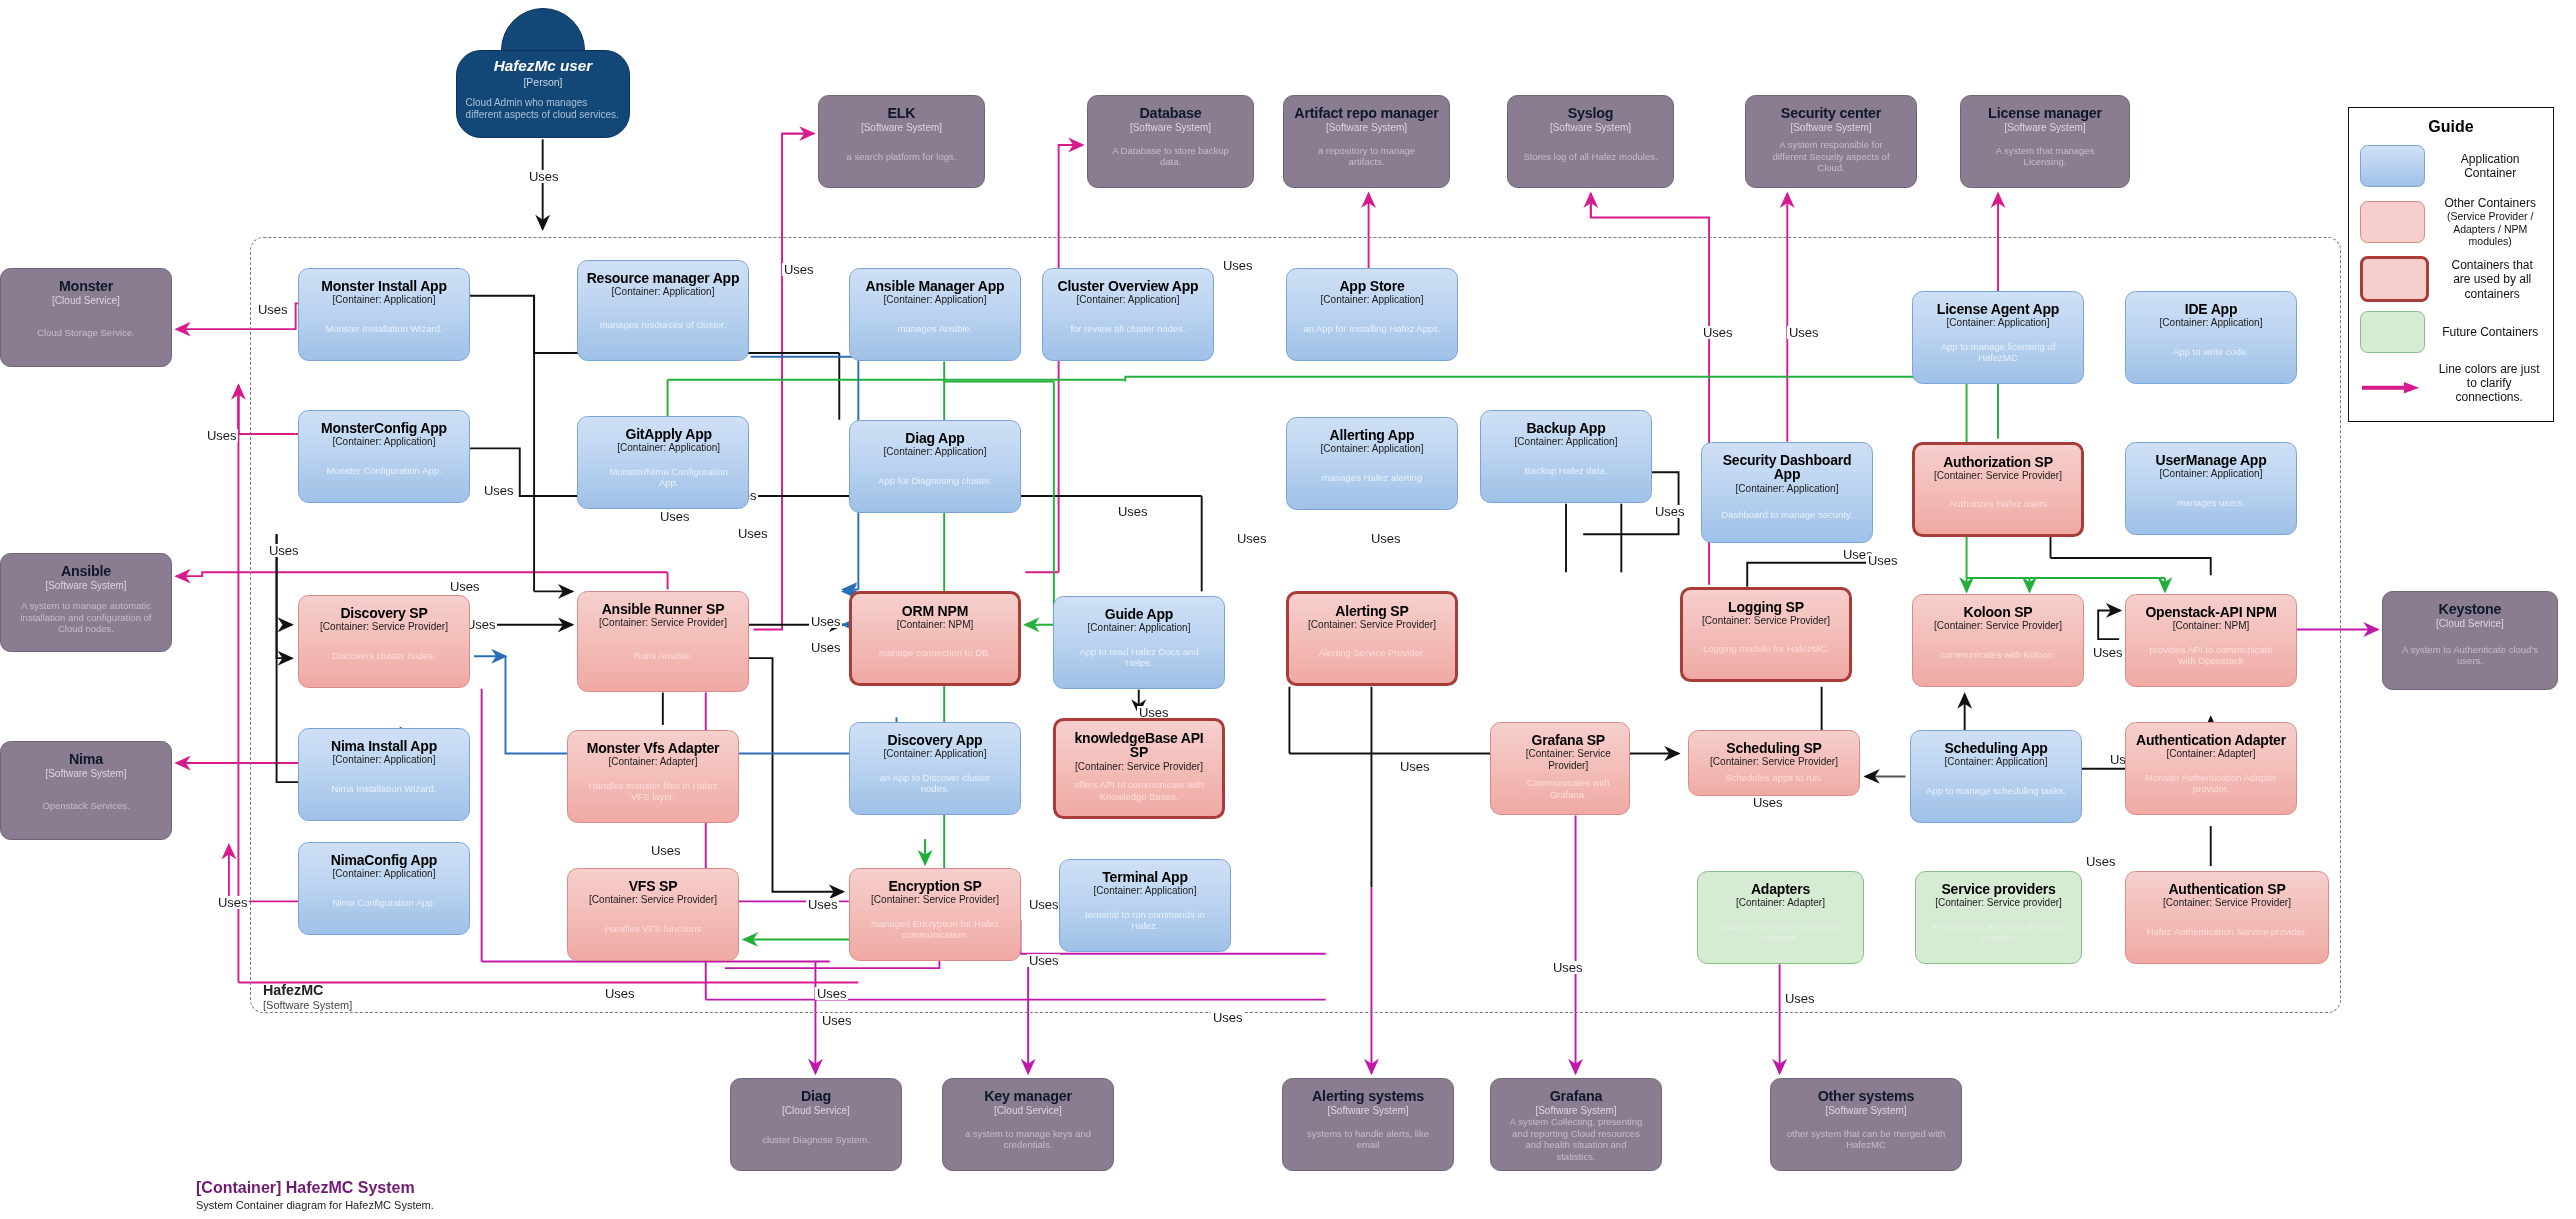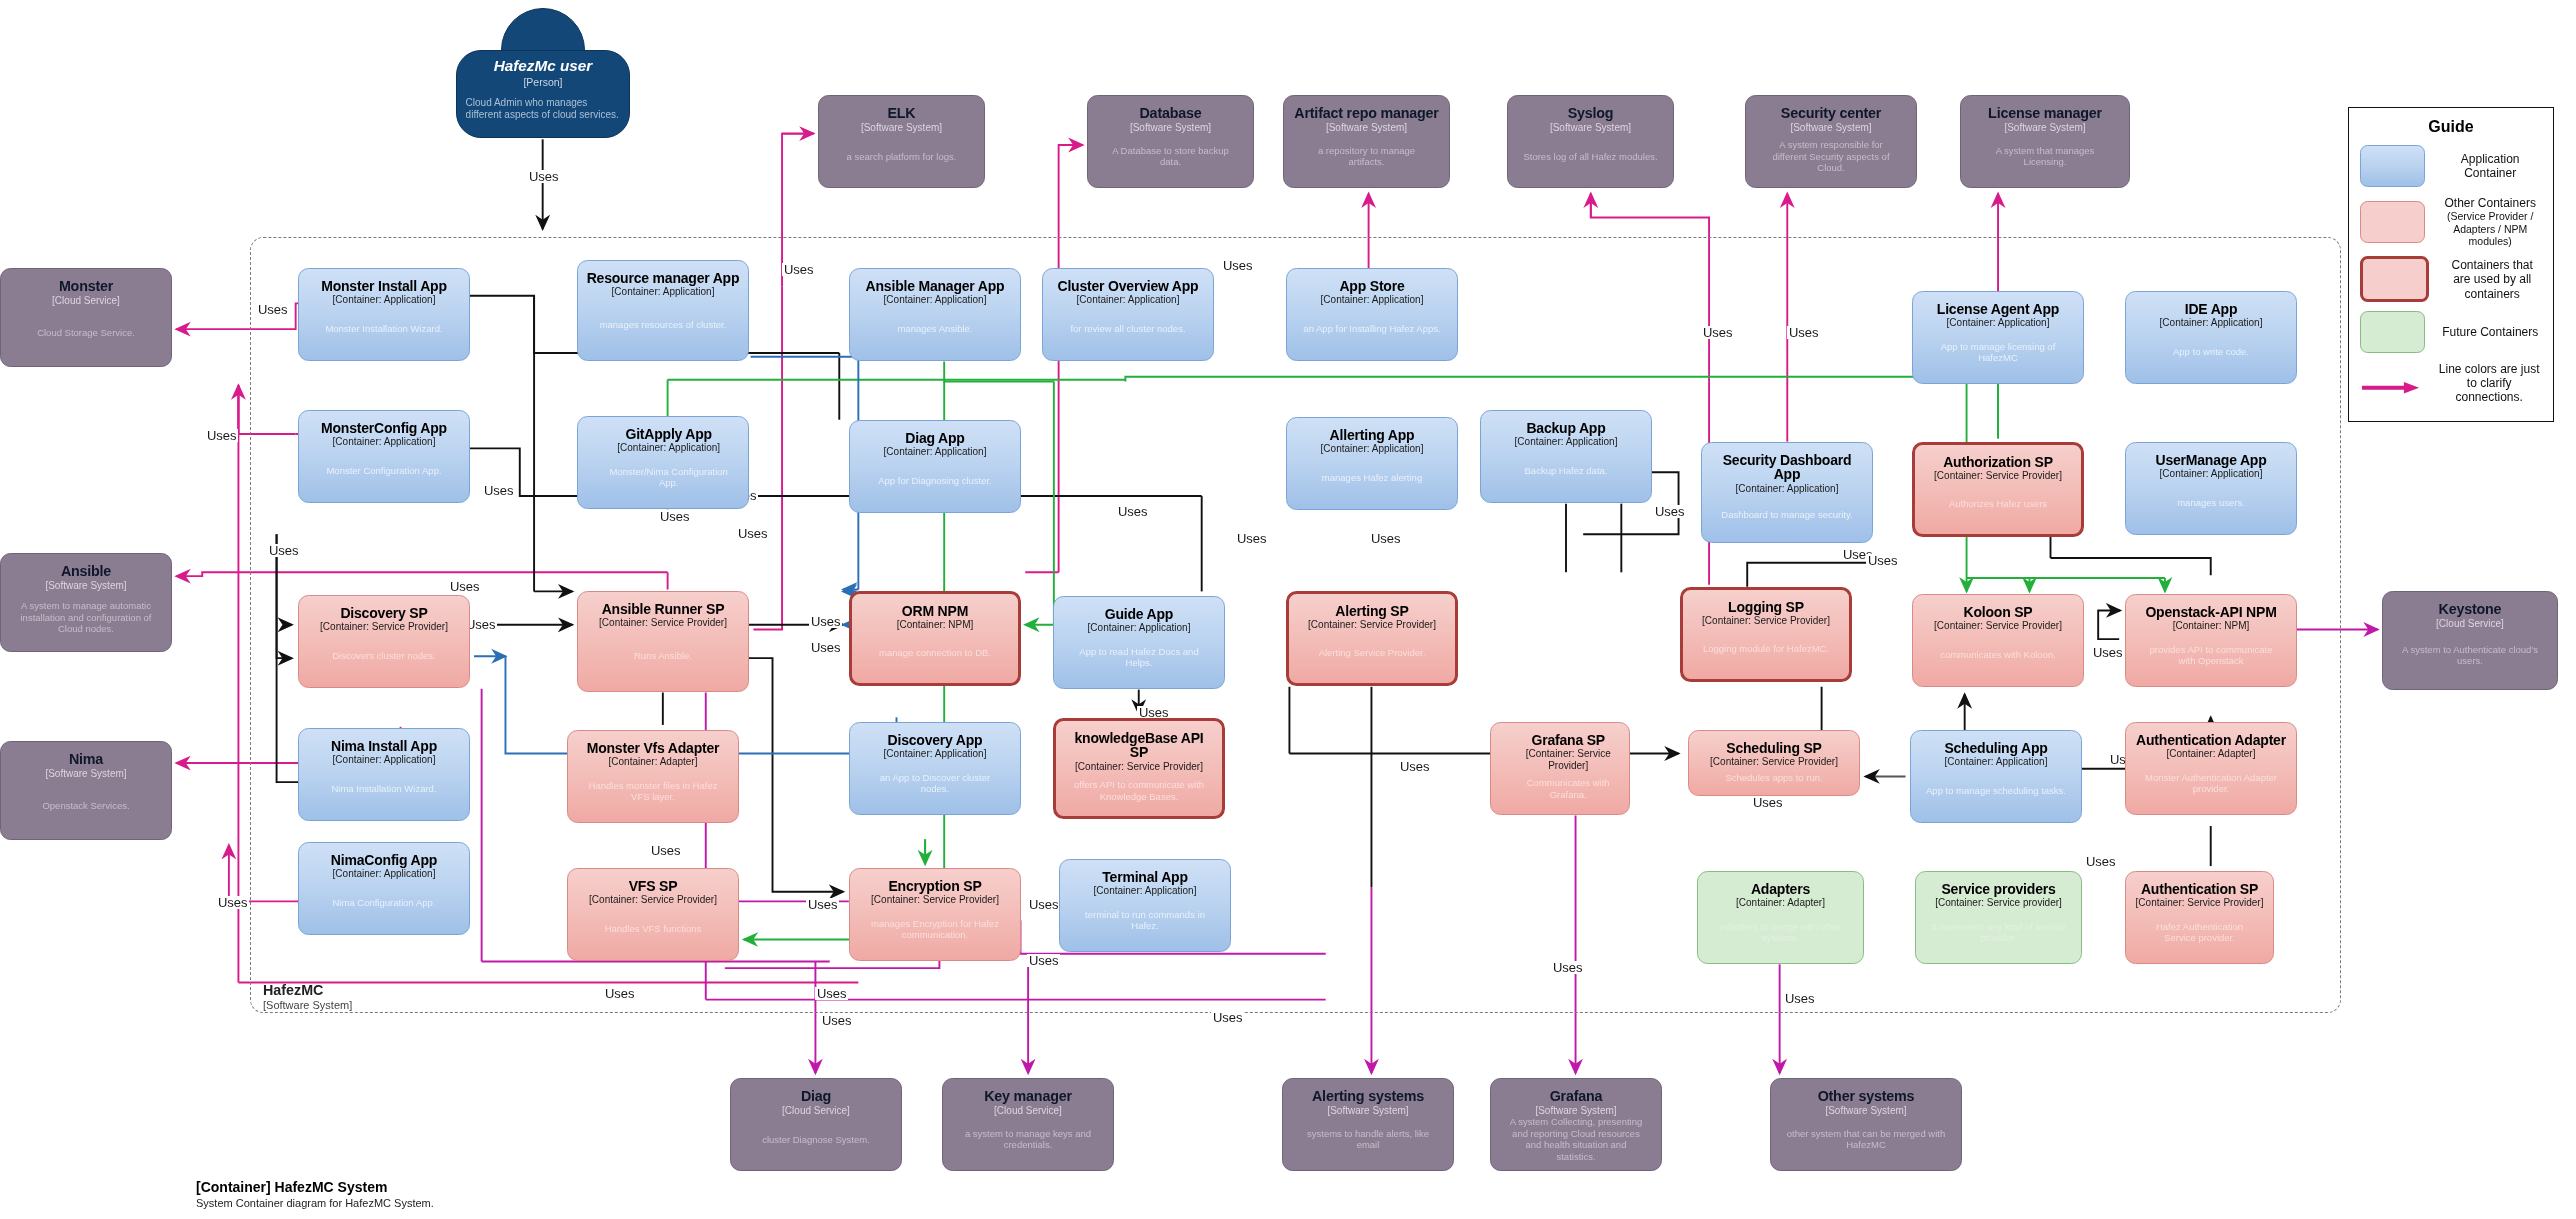--- a/index.html
+++ b/index.html
@@ -95,21 +95,21 @@
   .lg-sw-app{background:linear-gradient(180deg,#cfe0f6 0%,#bcd4f0 45%,#9fc0e8 100%);border:1px solid #7aa4d6;}
   .lg-sw-sp{background:#f6cfcc;border:1px solid #d98a84;}
   .lg-sw-spx{background:#f6cfcc;border:3.8px solid #a83c38;}
   .lg-sw-fut{background:#d5ebd2;border:1px solid #86bd82;}
   .lg-sw-line{background:transparent;border:none;position:relative;}
   .lg-text{font-size:12px;color:#111;line-height:1.2;flex:1;text-align:center;}
   .lg-sub{font-size:10.5px;color:#111;line-height:1.2;}
 
   
   #caption{position:absolute;z-index:8;}
-  #caption .cap-title{font-size:14px;font-weight:bold;color:#000000;}
+  #caption .cap-title{font-size:16px;font-weight:bold;color:#701a75;}
   #caption .cap-sub{font-size:11px;color:#222;margin-top:1.9px;}
 
   
   .elabel{
     position:absolute;font-size:13px;color:#1a1a1a;background:#ffffff;
     padding:0 1.9px;z-index:4;white-space:nowrap;line-height:1;
   }
 </style>
 </head>
 <body>
@@ -489,21 +489,21 @@
       <div class="node spx" style="left: 1912px; top: 442px; width: 172px; height: 95px;">
         <div class="title">Authorization SP</div>
         <div class="tech">[Container: Service Provider]</div>
         <div class="desc">Authorizes Hafez users</div>
       </div>
       <div class="node sp" style="left: 2125px; top: 722px; width: 172px; height: 93px;">
         <div class="title">Authentication Adapter</div>
         <div class="tech">[Container: Adapter]</div>
         <div class="desc">Monster Authentication Adapter provider.</div>
       </div>
-      <div class="node sp" style="left: 2125px; top: 871px; width: 149px; height: 93px;">
+      <div class="node sp" style="left: 2125px; top: 871px; width: 204px; height: 93px;">
         <div class="title">Authentication SP</div>
         <div class="tech">[Container: Service Provider]</div>
         <div class="desc">Hafez Authentication Service provider.</div>
       </div>
       <div class="node fut" style="left: 1697px; top: 871px; width: 167px; height: 93px;">
         <div class="title">Adapters</div>
         <div class="tech">[Container: Adapter]</div>
         <div class="desc">Adapters to merge with other systems.</div>
       </div>
       <div class="node fut" style="left: 1915px; top: 871px; width: 167px; height: 93px;">

